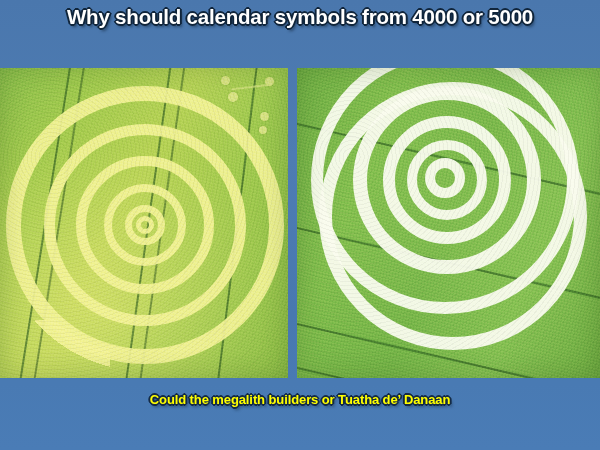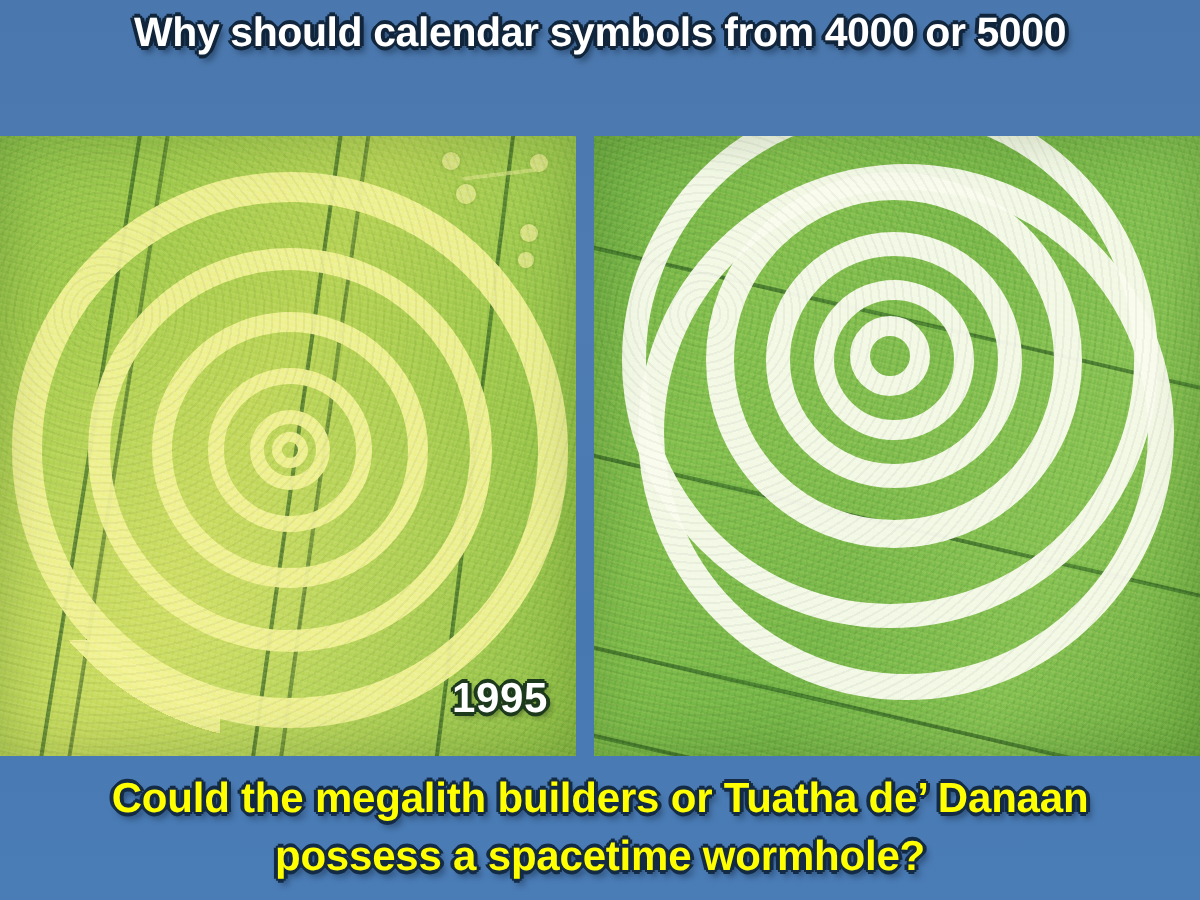--- a/index.html
+++ b/index.html
@@ -39,21 +39,21 @@
   }
   .headline .ln { display: block; }
 
   
   .caption {
     position: absolute;
     left: 0;
     top: 385px;
     width: 600px;
     text-align: center;
-    font-size: 21px;
+    font-size: 13px;
     font-weight: bold;
     line-height: 29px;
     color: #ffff00;
     letter-spacing: -0.1px;
     text-shadow:
       -1px -1px 0 #142b46, 1px -1px 0 #142b46,
       -1px  1px 0 #142b46, 1px  1px 0 #142b46,
       -2px  0   0 #142b46, 2px  0   0 #142b46,
        0   -2px 0 #142b46, 0    2px 0 #142b46,
        2px  3px 3px rgba(8,22,38,0.5);
@@ -223,20 +223,18 @@
     <div class="ring r07" style="left:56px;top:18px;width:188px;height:188px;border-width:14px;"></div>
     <div class="ring r07" style="left:86px;top:48px;width:128px;height:128px;border-width:12px;"></div>
     <div class="ring r07" style="left:110px;top:72px;width:80px;height:80px;border-width:10px;"></div>
     <div class="ring r07" style="left:128px;top:90px;width:40px;height:40px;border-width:10px;"></div>
 
     <div class="grain"></div>
     <div class="grain2"></div>
     <div class="vignette"></div>
   </div>
 
-  <div class="year" id="year-1995">1995</div>
 
   <div class="caption">
     <span class="ln">Could the megalith builders or Tuatha de’ Danaan</span>
-    <span class="ln">possess a spacetime wormhole?</span>
   </div>
 
 </div>
 
 </body></html>

